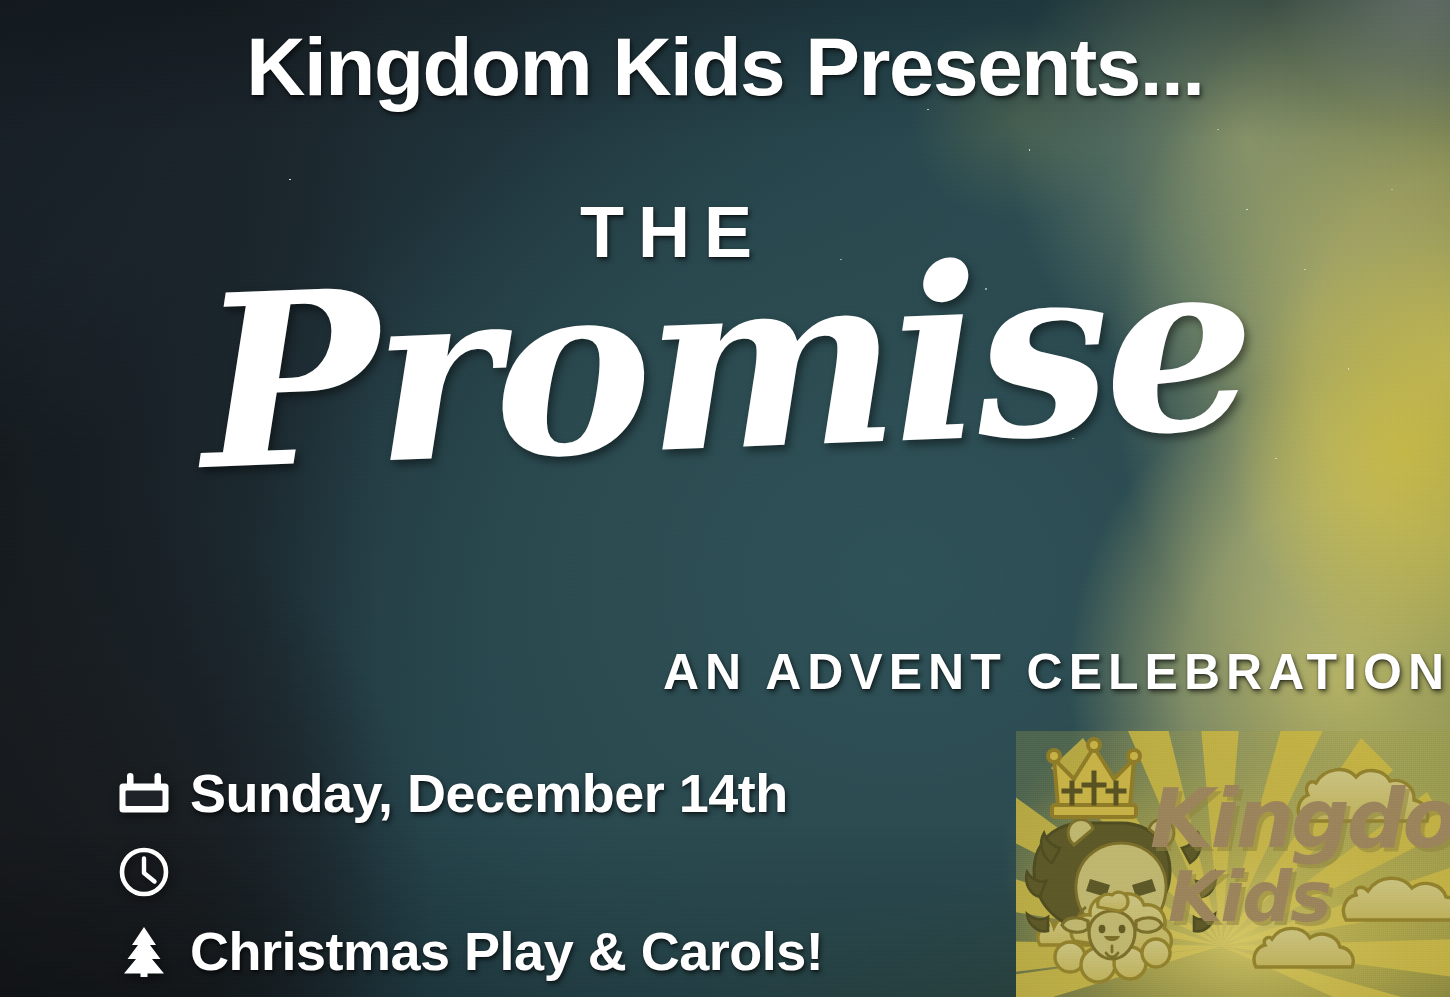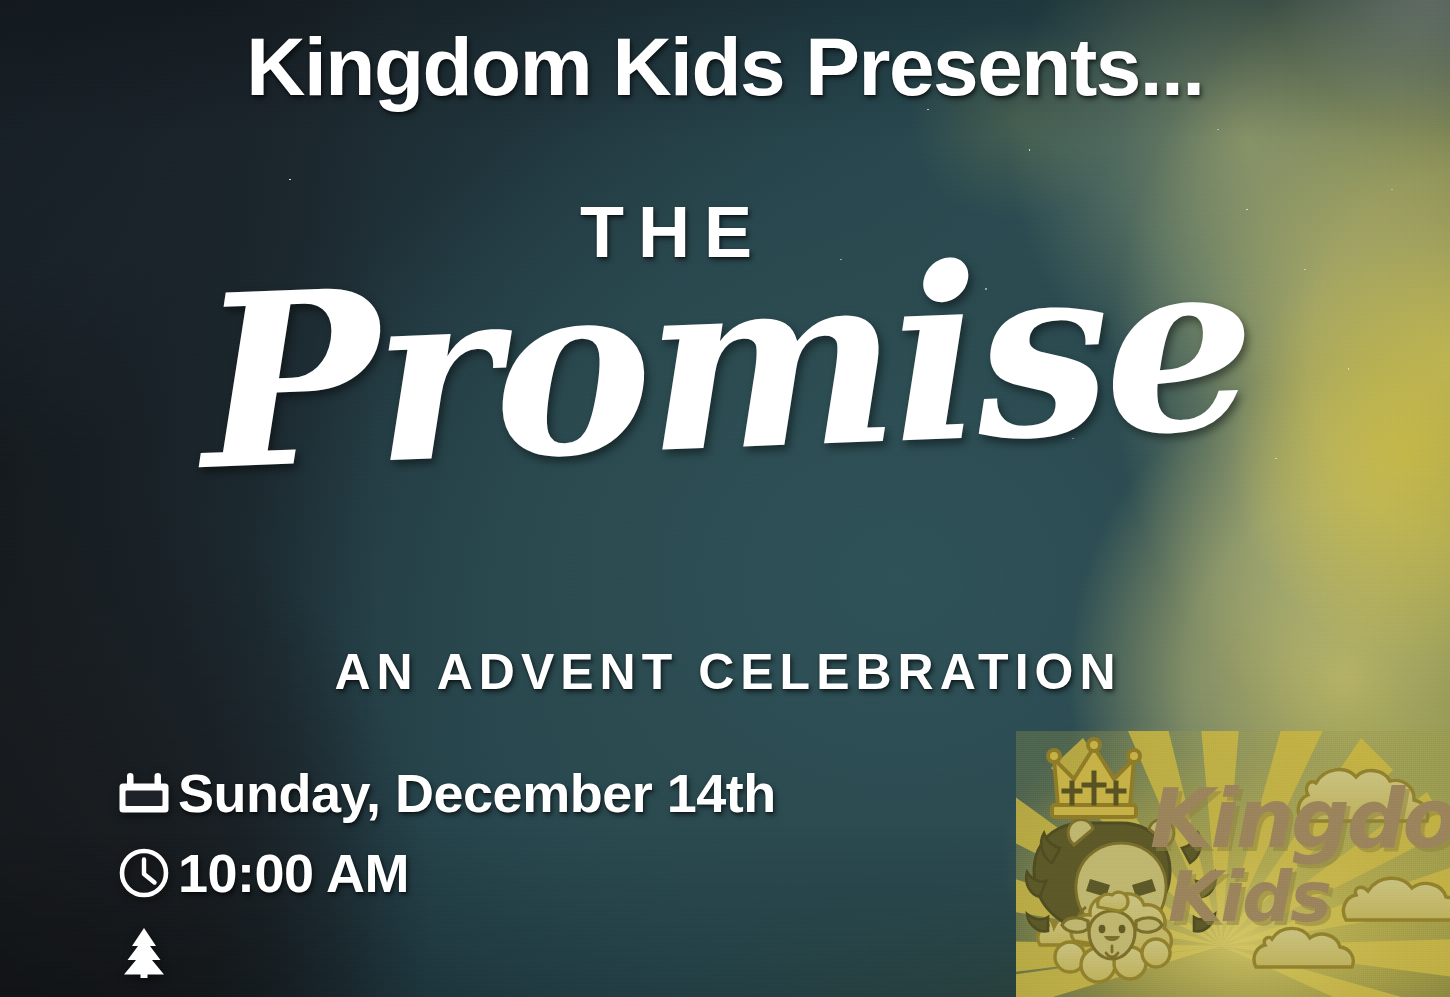--- a/index.html
+++ b/index.html
@@ -120,35 +120,35 @@
     text-align:center;
     color:#fff;
     font-size:88px;line-height:1;
     font-weight:700;
     letter-spacing:13px;
     text-indent:13px;
   }
 
   #advent-sub{
     position:absolute;top:647px;left:0;width:1450px;
-    text-align:center;
+    text-align:right;
     color:#fff;
     font-size:50px;line-height:1;
     font-weight:700;
     letter-spacing:6px;
     text-indent:6px;
   }
 
   
   #details{
     position:absolute;left:118px;top:766px;
     display:flex;flex-direction:column;
     gap:26px;
   }
-  .detail-row{display:flex;align-items:center;gap:8px;}
+  .detail-row{display:flex;align-items:center;gap:20px;}
   .detail-icon{
     width:52px;height:52px;flex:0 0 52px;
     position:relative;
     filter:drop-shadow(2px 3px 4px rgba(0,0,0,.5));
   }
   .detail-icon svg{display:block;width:52px;height:52px;}
   .detail-text{
     color:#fff;
     font-size:54px;line-height:1;
     font-weight:700;
@@ -211,30 +211,30 @@
         <span class="detail-text tx-shadow">Sunday, December 14th</span>
       </div>
 
       <div class="detail-row">
         <span class="detail-icon">
           <svg viewBox="0 0 52 52" fill="none">
             <circle cx="26" cy="26" r="22" stroke="#ffffff" stroke-width="4.6" fill="none"></circle>
             <path d="M26 12.5V27l10.5 8.5" stroke="#ffffff" stroke-width="4.4" stroke-linecap="round" stroke-linejoin="round" fill="none"></path>
           </svg>
         </span>
-        <span class="detail-text tx-shadow">10:00 AM</span>
       </div>
 
       <div class="detail-row">
         <span class="detail-icon">
           <svg viewBox="0 0 52 52" fill="none">
             <path d="M26 2 L38 20 H32 L42.5 34 H34 L46 48.5 H6 L18 34 H9.5 L20 20 H14 Z" fill="#ffffff"></path>
             <rect x="22.5" y="45" width="7" height="8" fill="#ffffff"></rect>
           </svg>
         </span>
+        <span class="detail-text tx-shadow">Christmas Play &amp; Carols!</span>
       </div>
 
     </div>
 
     <div id="kk-logo">
       <svg width="434" height="266" viewBox="0 0 434 266" fill="none">
         <defs>
           <clipPath id="kkclip">
               <rect x="0" y="0" width="434" height="266"></rect>
             </clipPath>

